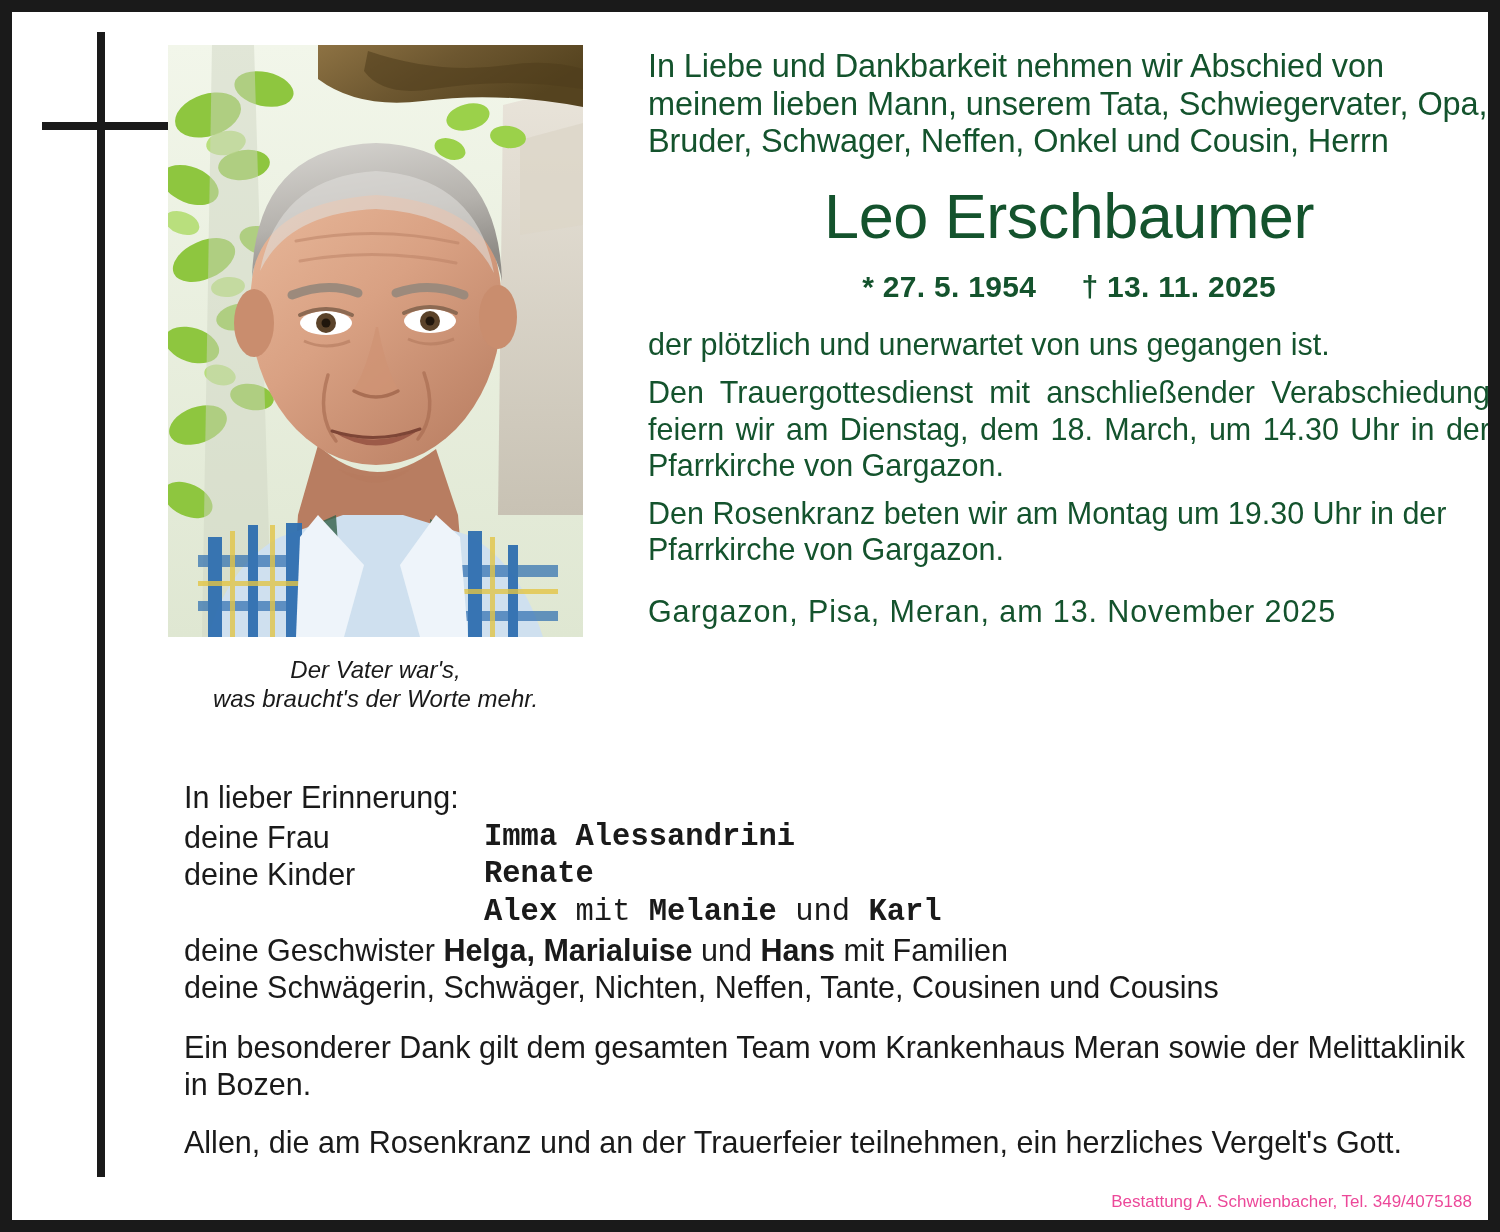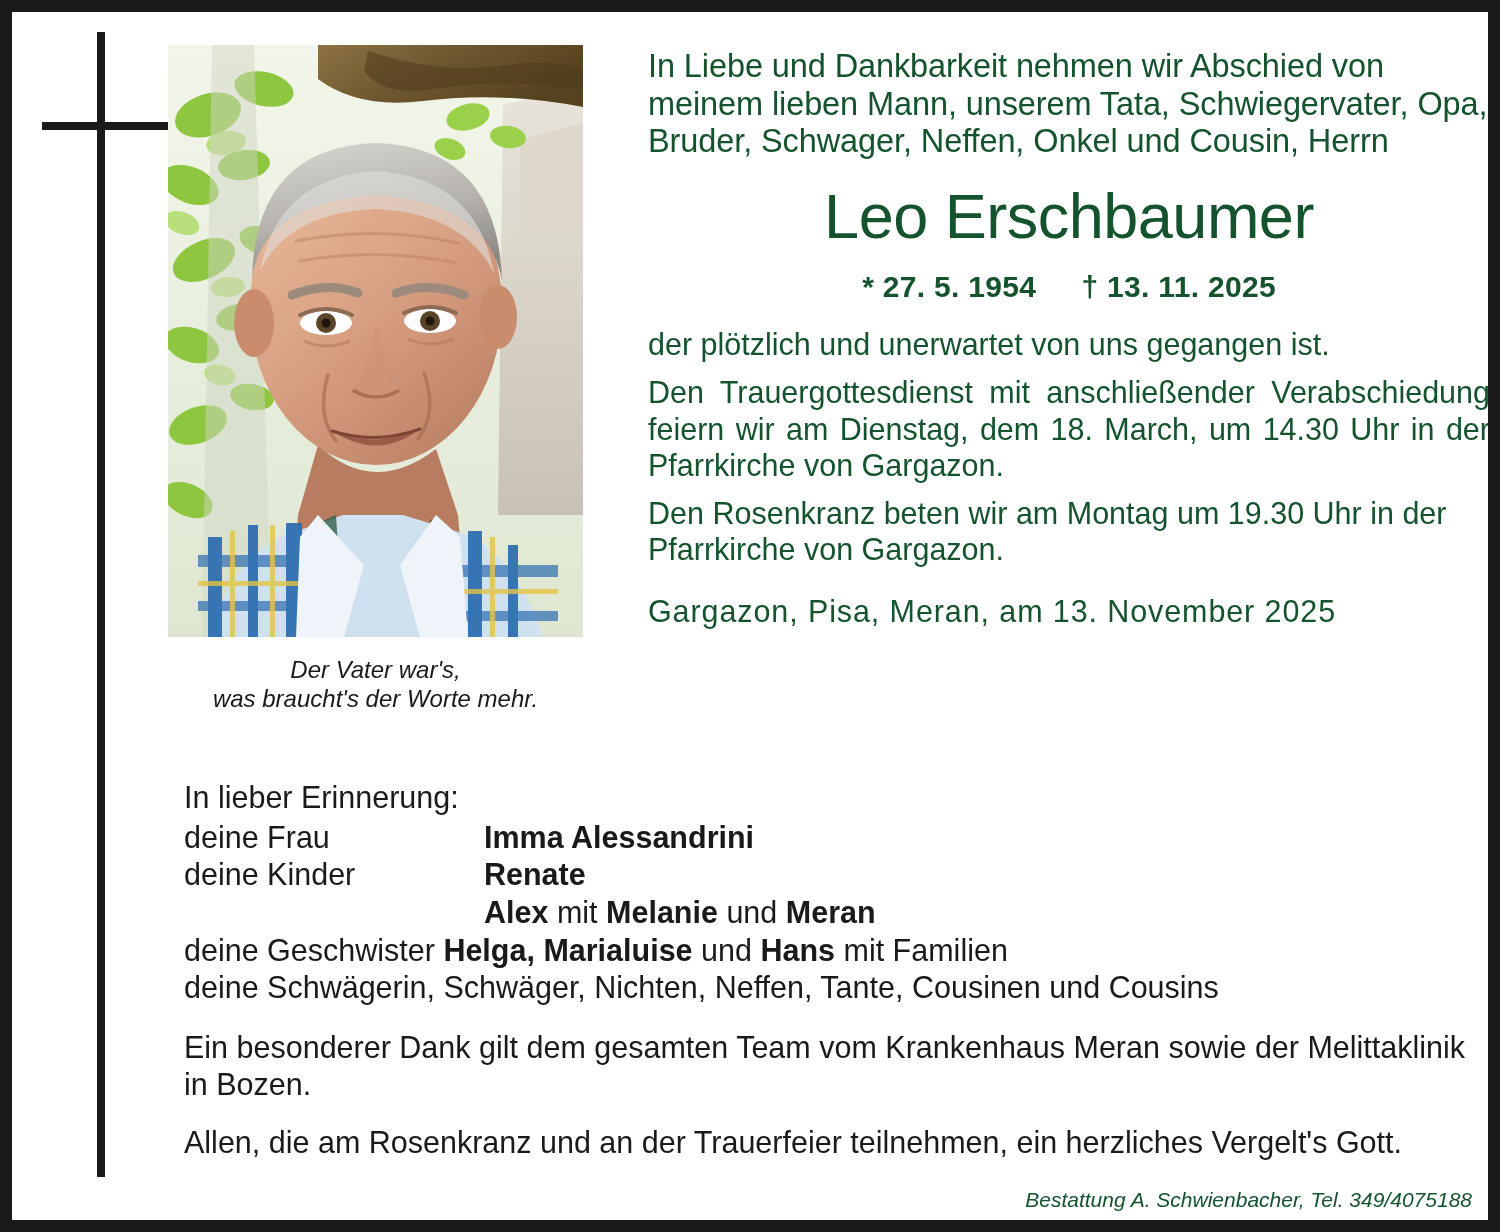--- a/index.html
+++ b/index.html
@@ -128,33 +128,32 @@
     top: 735px;
     width: 1290px;
     color: #1a1a1a;
     font-size: 30.5px;
     line-height: 1.235;
     margin-top: 32px;
   }
   .memline { margin-bottom: 2px; }
   .famrow { display: flex; }
   .famrow .lbl { width: 300px; flex: 0 0 300px; }
-  .famrow .val { flex: 1; }
+  .famrow .val { flex: 1; font-family: Liberation Mono, monospace; }
   b { font-weight: bold; }
   .para2 { margin-top: 22px; line-height: 1.2; }
 
   
   .footer {
     position: absolute;
     right: 16px;
     bottom: 8px;
-    font-size: 21px;
-    color: #14532d;
+    font-size: 17px;
+    color: #ec4899;
     text-align: right;
-    font-style: italic;
   }
 </style>
 </head>
 <body>
 
 <div class="notice">
   <div class="inner">
 
     <div class="cross">
       <div class="cross-v"></div>
@@ -331,21 +330,21 @@
         <div class="val"><b>Imma Alessandrini</b></div>
       </div>
 
       <div class="famrow">
         <div class="lbl">deine Kinder</div>
         <div class="val"><b>Renate</b></div>
       </div>
 
       <div class="famrow">
         <div class="lbl"></div>
-        <div class="val"><b>Alex</b><span> mit </span><b>Melanie</b><span> und </span><b>Meran</b></div>
+        <div class="val"><b>Alex</b><span> mit </span><b>Melanie</b><span> und </span><b>Karl</b></div>
       </div>
 
       <div><span>deine Geschwister </span><b>Helga, Marialuise</b><span> und </span><b>Hans</b><span> mit Familien</span></div>
 
       <div>deine Schwägerin, Schwäger, Nichten, Neffen, Tante, Cousinen und Cousins</div>
 
 
       <div class="para2">Ein besonderer Dank gilt dem gesamten Team vom Krankenhaus Meran sowie der Melittaklinik in Bozen.</div>
       <div class="para2">Allen, die am Rosenkranz und an der Trauerfeier teilnehmen, ein herzliches Vergelt's Gott.</div>
     </div>

